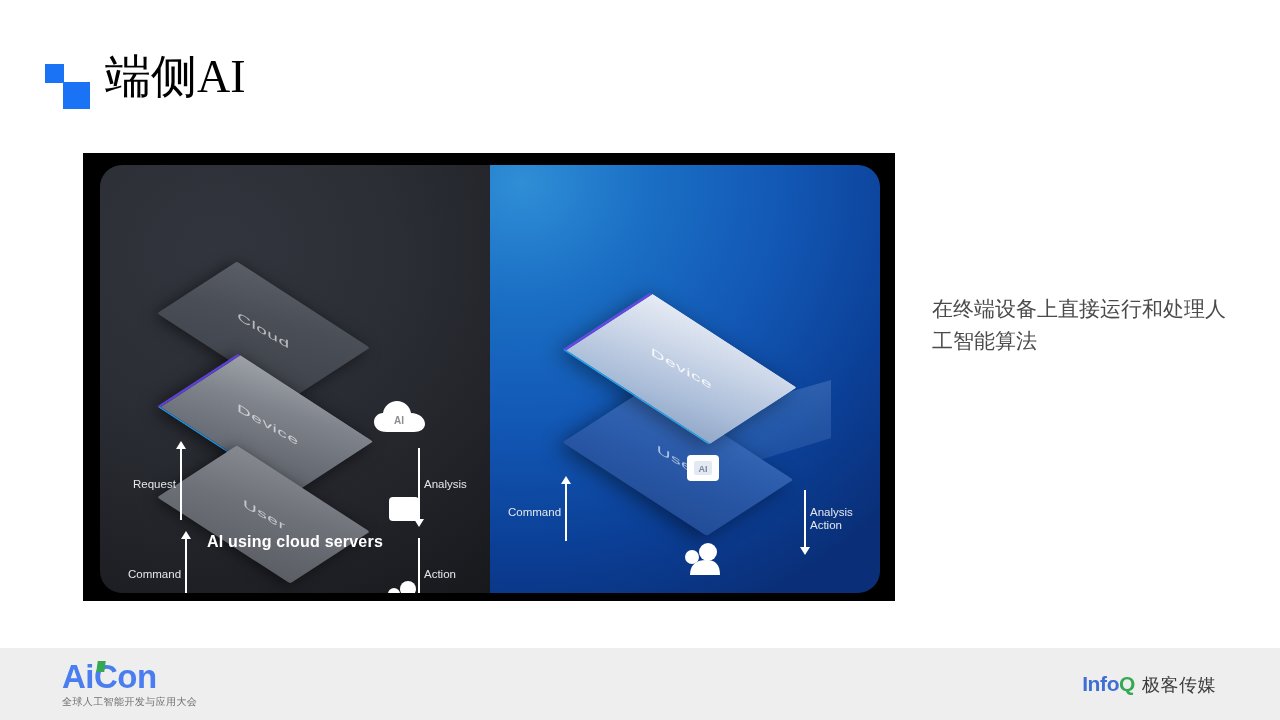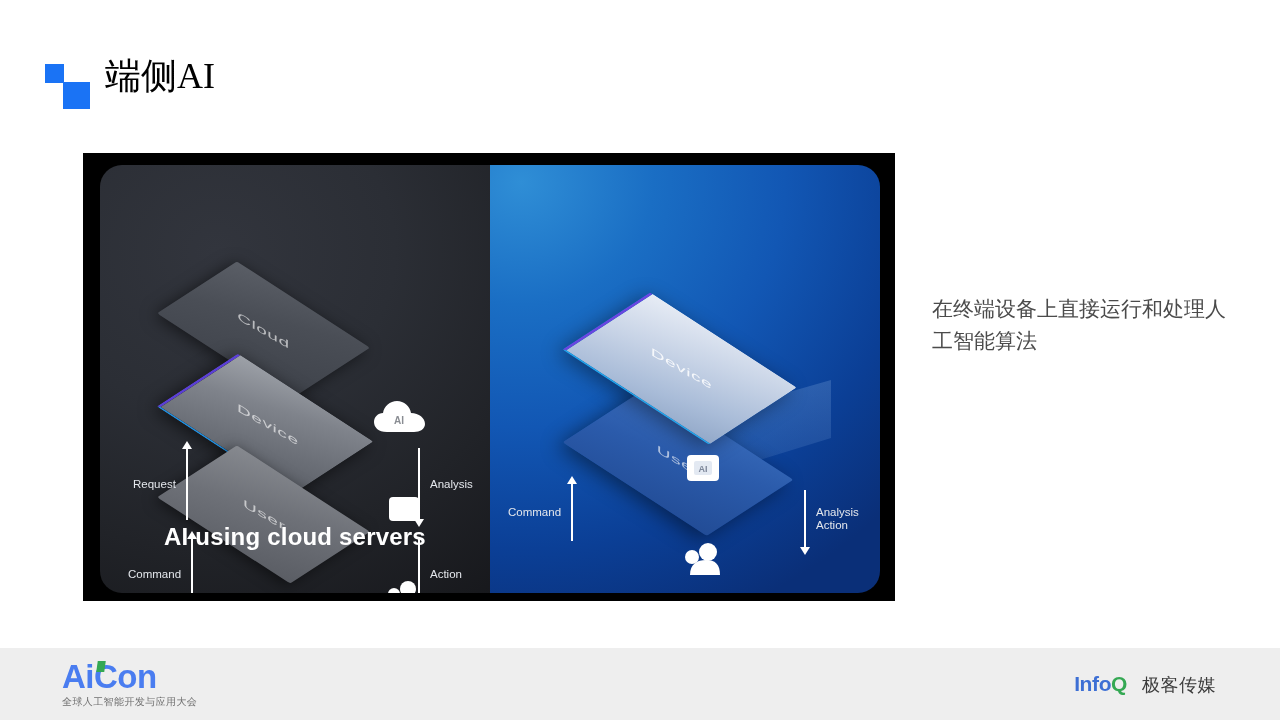--- a/index.html
+++ b/index.html
@@ -44,21 +44,21 @@
     width: 27px;
     height: 27px;
     background: #1a73f5;
   }
   #slide-title-text {
     position: absolute;
     left: 60px;
     top: -10px;
     width: 360px;
     font-family: "Liberation Serif", serif;
-    font-size: 36px;
+    font-size: 46px;
     line-height: 57px;
     color: #000000;
     letter-spacing: 0px;
     word-break: break-all;
     white-space: normal;
   }
 
   
   #diagram-frame {
     position: absolute;
@@ -176,21 +176,21 @@
   #icon-chip-l   { left: 287px; top: 330px; }
   #icon-user-l   { left: 282px; top: 415px; }
   #icon-chip-r   { left: 195px; top: 288px; }
   #icon-user-r   { left: 189px; top: 377px; }
 
   
   .flow {
     position: absolute;
     display: flex;
     align-items: center;
-    gap: 10px;
+    gap: 4px;
   }
   .flow-label {
     font-size: 11.5px;
     color: #e4e7ec;
     font-weight: 400;
     white-space: pre-line;
     line-height: 13px;
   }
   .arrow-shaft {
     position: relative;
@@ -217,21 +217,21 @@
   #flow-command-r  { left: 18px;  top: 318px; }
   #flow-analysis-r { left: 314px; top: 325px; }
 
   
   .panel-caption {
     position: absolute;
     bottom: 42px;
     left: 0; right: 0;
     text-align: center;
     color: #ffffff;
-    font-size: 24px;
+    font-size: 16px;
     font-weight: bold;
     letter-spacing: 0.2px;
   }
 
   
   #side-description {
     position: absolute;
     left: 932px;
     top: 293px;
     width: 300px;
@@ -280,21 +280,21 @@
     letter-spacing: 0.4px;
     margin-top: 2px;
     line-height: 12px;
   }
   #infoq-logo {
     position: absolute;
     right: 64px;
     top: 672px;
     display: flex;
     align-items: baseline;
-    gap: 15px;
+    gap: 7px;
   }
   #infoq-wordmark {
     font-size: 21px;
     font-weight: bold;
     color: #3d6fd4;
     letter-spacing: -0.4px;
     position: relative;
   }
   #infoq-q {
     color: #34a853;

